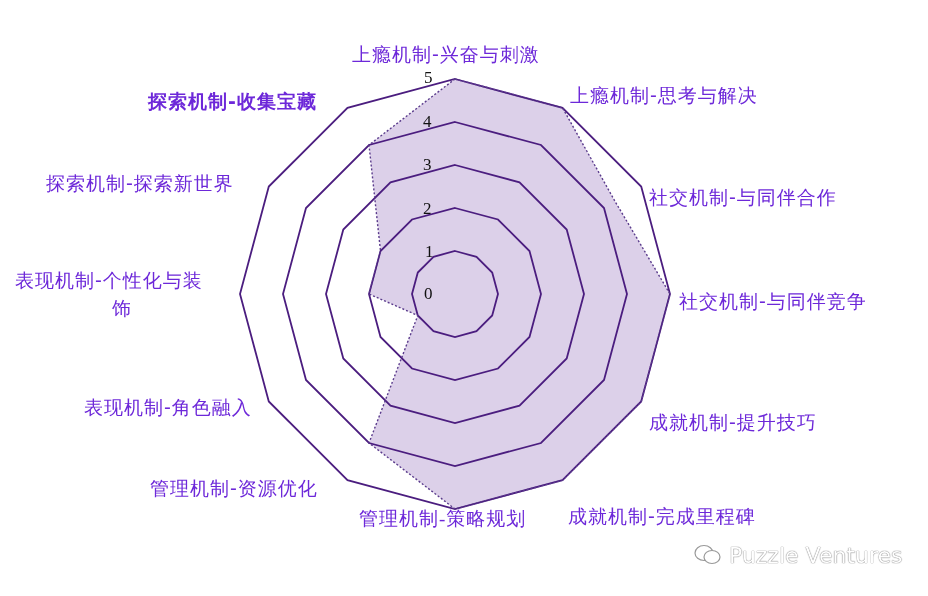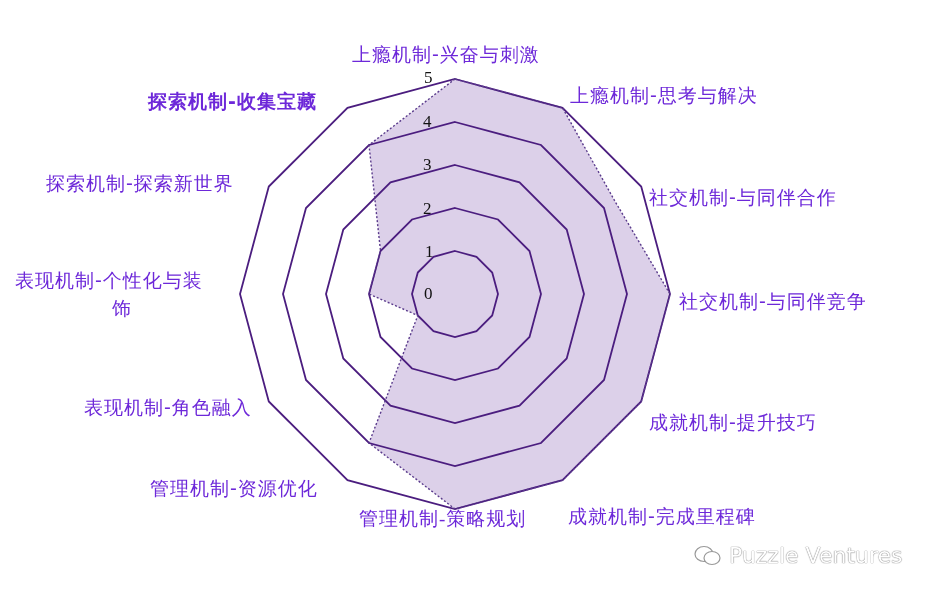--- a/index.html
+++ b/index.html
@@ -5,21 +5,21 @@
   html, body { margin: 0; padding: 0; background: #ffffff; }
   body { width: 928px; height: 596px; position: relative; overflow: hidden;
          font-family: "DejaVu Serif", "Liberation Serif", serif; }
   #chart { position: absolute; left: 0; top: 0; }
   .axis-label { position: absolute; font-size: 19px; color: #6d28d9; white-space: nowrap;
                 font-family: "DejaVu Sans", "Liberation Sans", sans-serif; letter-spacing: 1px; }
   .tick-label { position: absolute; font-size: 17px; color: #111;
                 font-family: "Liberation Serif", "DejaVu Serif", serif; }
   .watermark { position: absolute; left: 693px; top: 543px; font-size: 22px; color: #ffffff;
                font-family: "DejaVu Sans", "Liberation Sans", sans-serif;
-               text-shadow: 0 0 1px #777, 0 0 1px #777; display: flex; align-items: center; gap: 6px; }
+               text-shadow: 0 0 1px #777, 0 0 1px #777; display: flex; gap: 6px; }
   .wm-icon { width: 30px; height: 24px; }
 </style>
 </head>
 <body>
 
 <svg id="chart" width="928" height="596" viewBox="0 0 928 596">
   <g id="fill-layer">
       <polygon points="455.0,79.0 562.5,107.8 615.1,201.5 670.0,294.0 641.2,401.5 562.5,480.2 455.0,509.0 369.0,443.0 417.8,315.5 369.0,294.0 380.5,251.0 369.0,145.0" fill="#dcd0e9" stroke="none"></polygon>
     </g>
   <g id="grid-layer">

